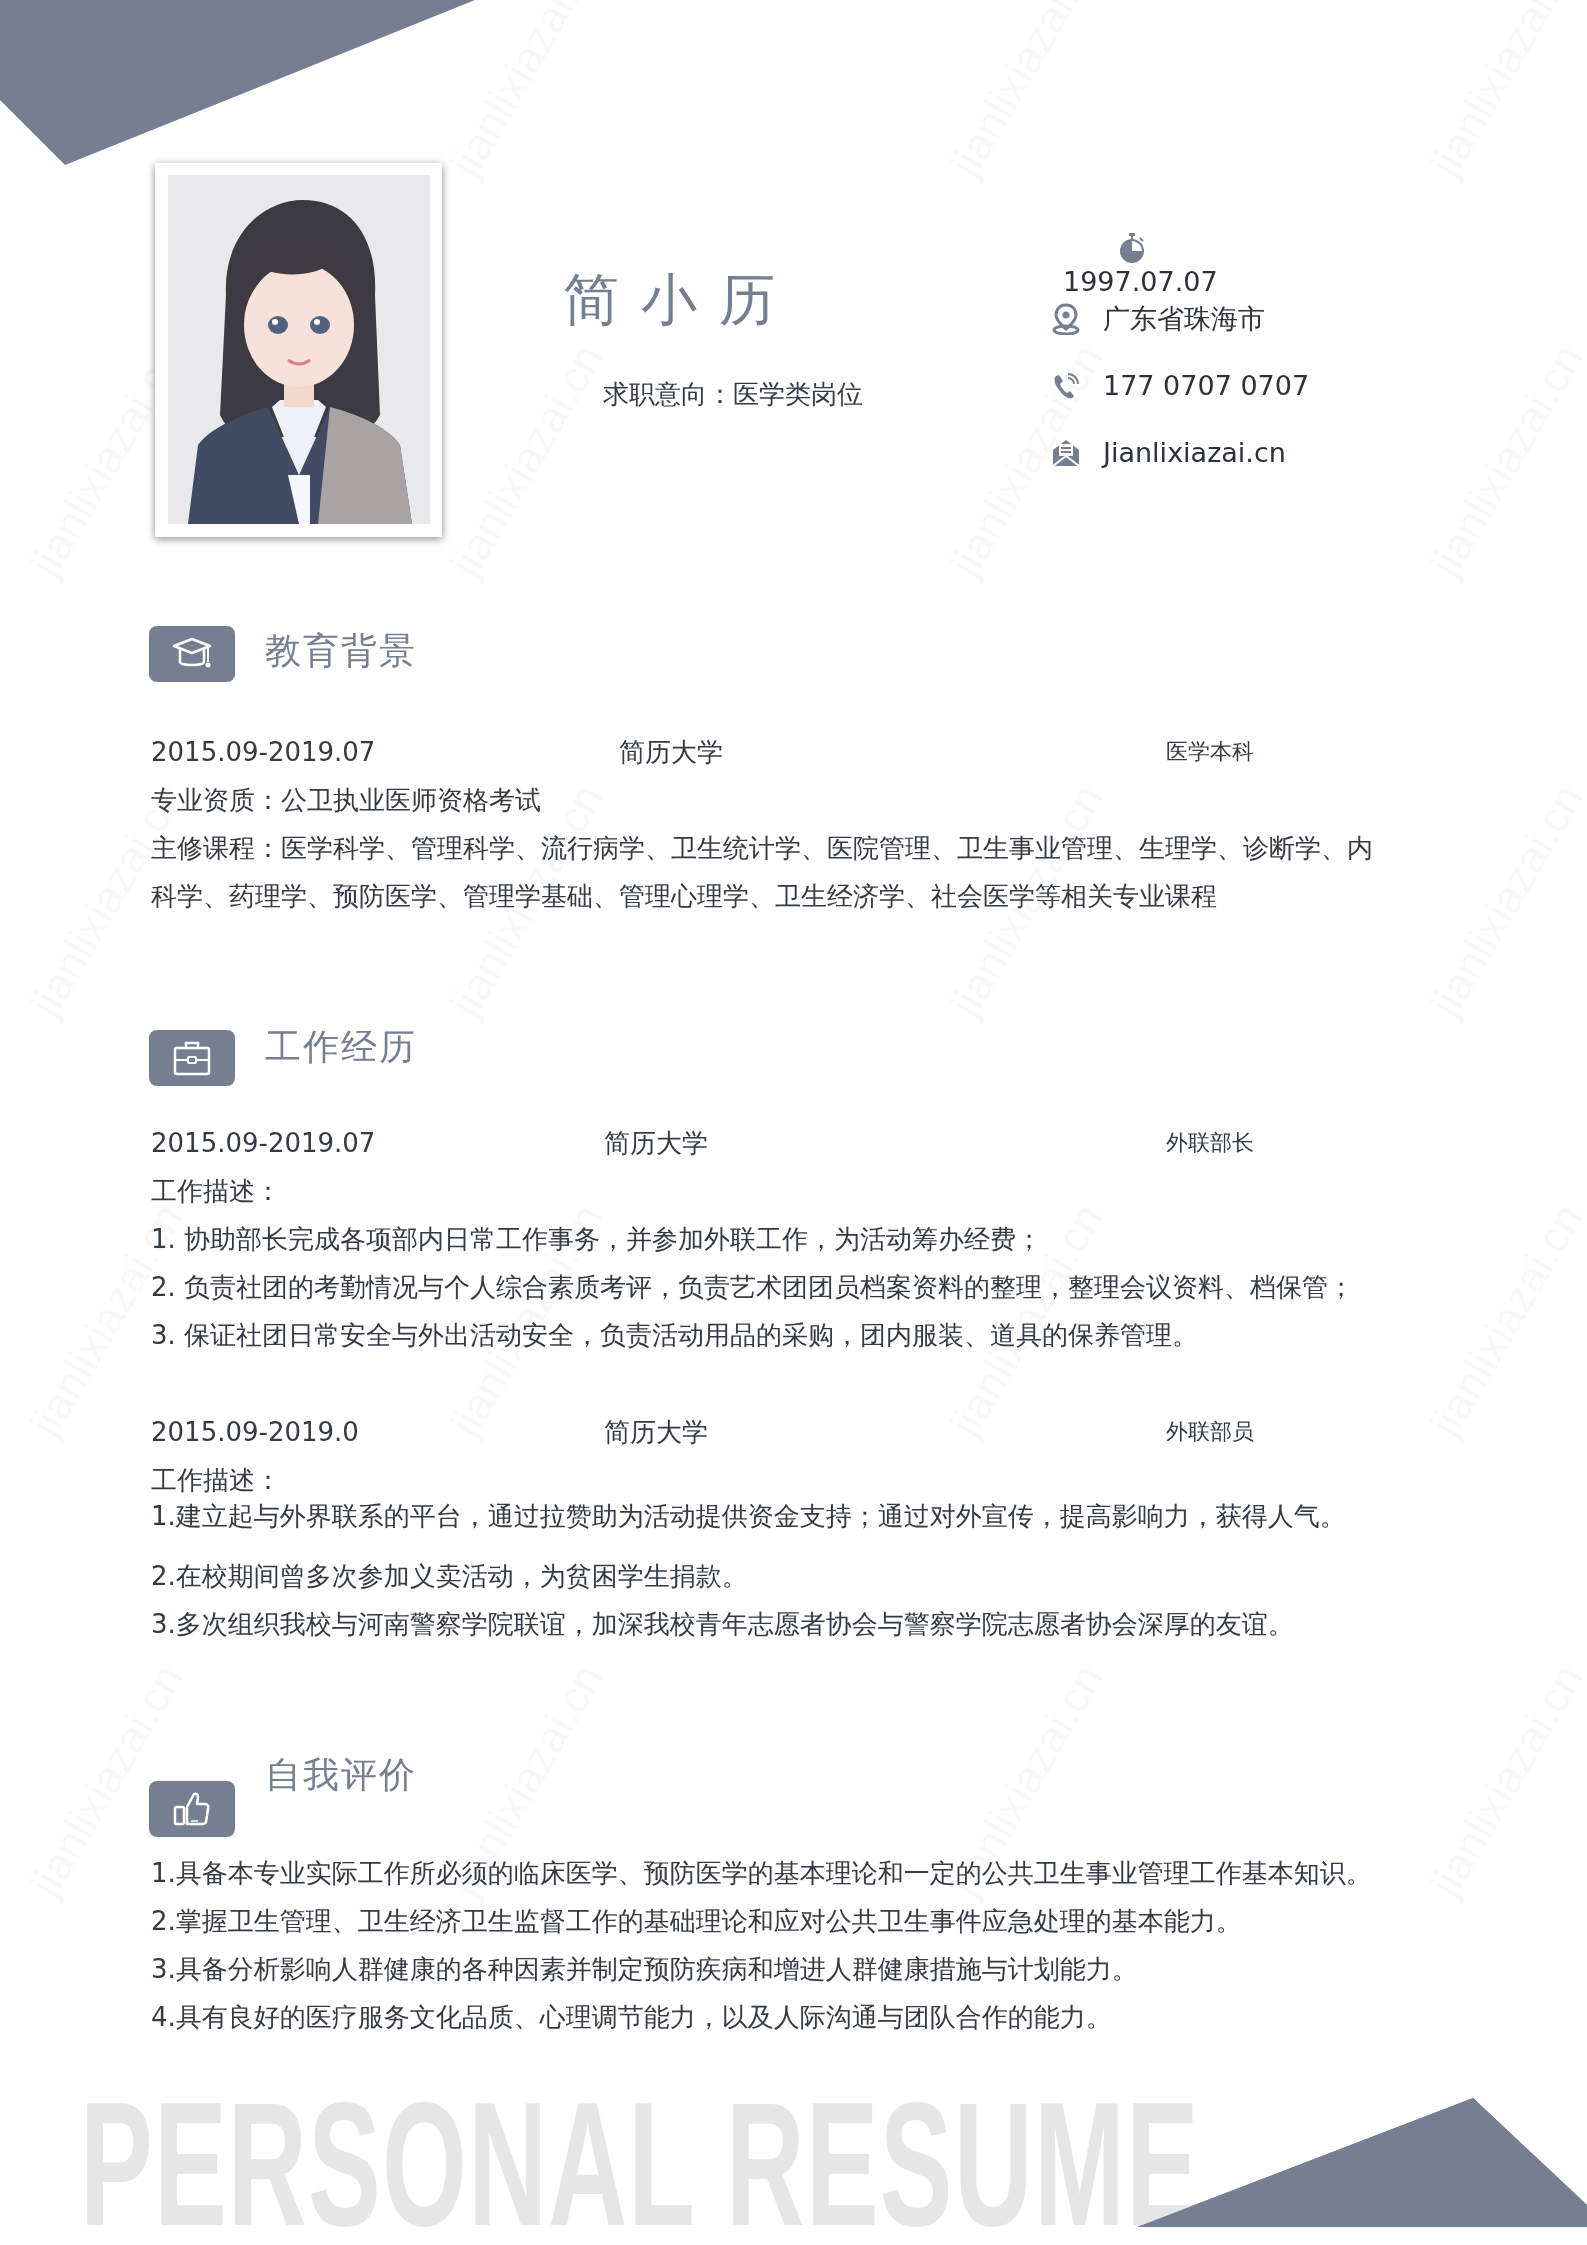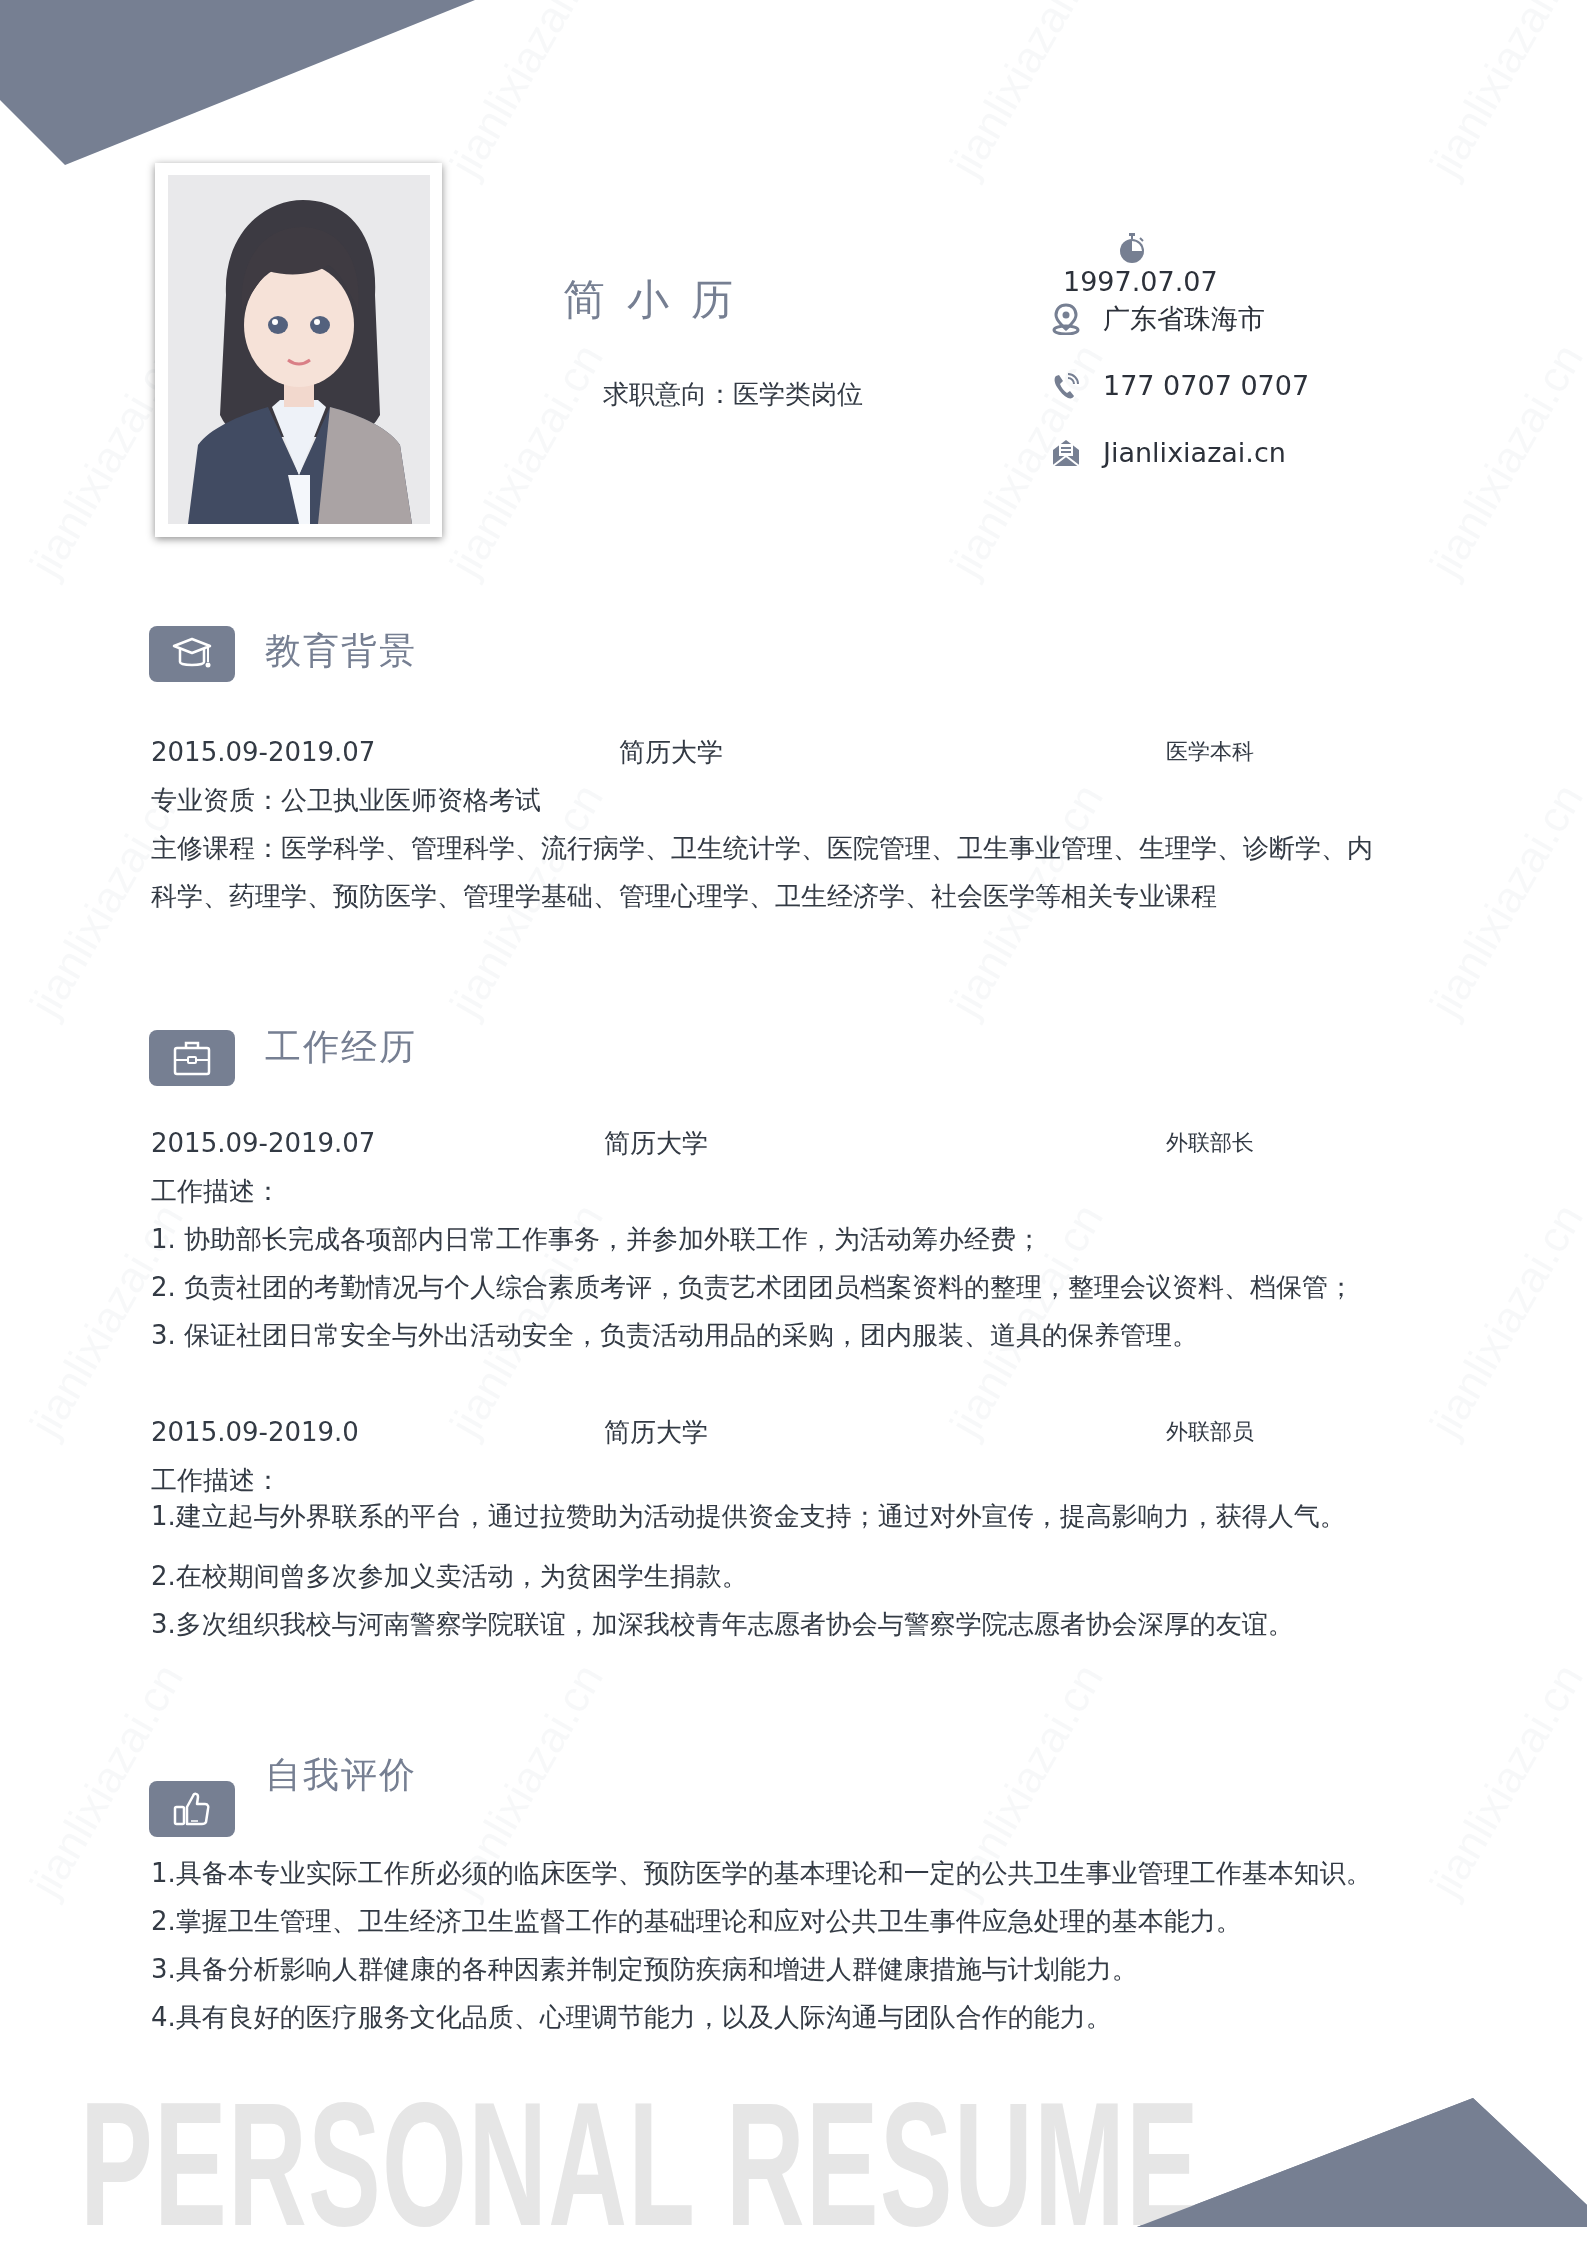--- a/index.html
+++ b/index.html
@@ -18,21 +18,21 @@
   }
   .photo-frame {
     position: absolute; left: 155px; top: 163px; width: 287px; height: 374px;
     background: #fff; box-shadow: 0 2px 8px rgba(0,0,0,0.45);
   }
   .photo-inner {
     position: absolute; left: 13px; top: 12px; width: 262px; height: 349px;
     background: #e9e9eb; overflow: hidden;
   }
   .name {
-    position: absolute; left: 563px; top: 262px; font-size: 42px; color: #767f92;
+    position: absolute; left: 563px; top: 262px; font-size: 56px; color: #767f92;
     letter-spacing: 22px; line-height: 76px; font-weight: 400;
   }
   .intent {
     position: absolute; left: 563px; top: 377px; font-size: 26px; color: #333a44; line-height: 34px; margin-left: 40px;
   }
   .contact-row { position: absolute; left: 1046px; height: 40px; display: flex; align-items: center; }
   .contact-row .ic { width: 40px; height: 40px; display: flex; align-items: center; justify-content: center; }
   .contact-row .txt { margin-left: 17px; font-size: 27px; color: #2c313a; line-height: 36px; }
   .sec-icon {
     position: absolute; left: 149px; width: 86px; height: 56px; border-radius: 8px;

